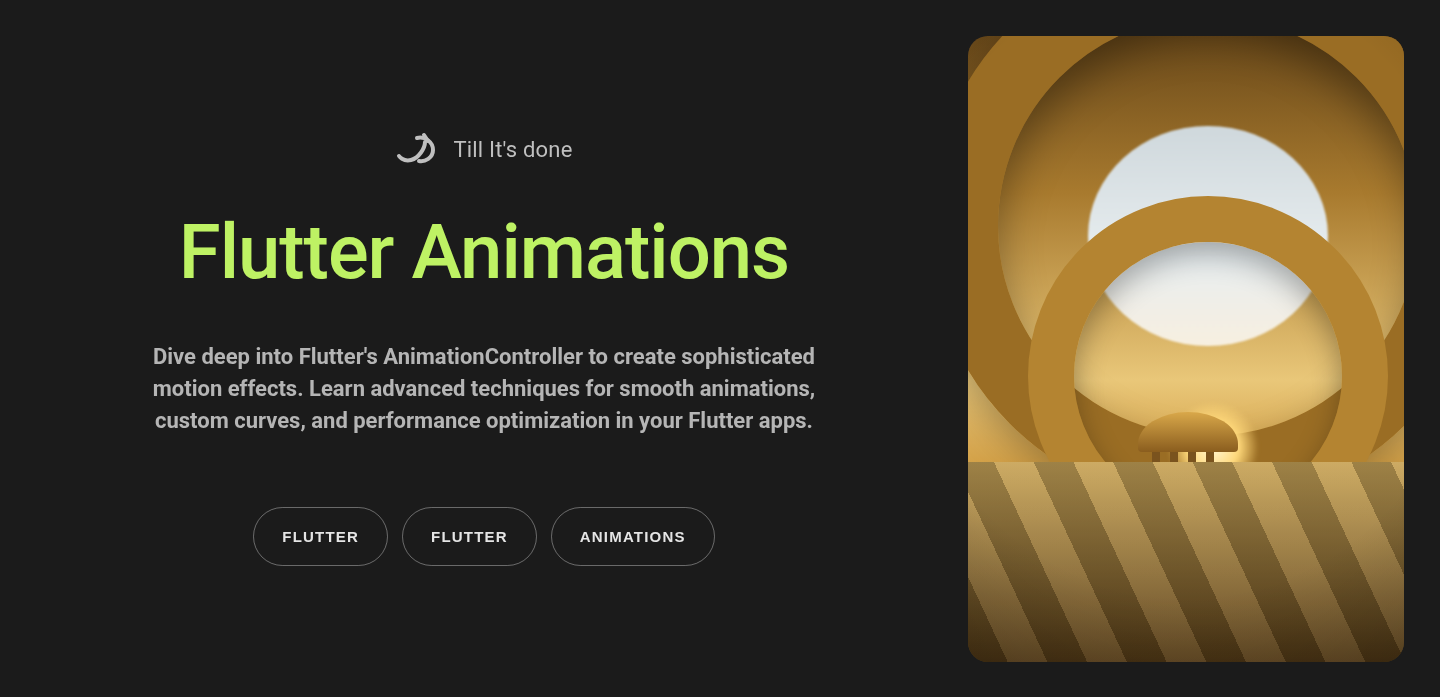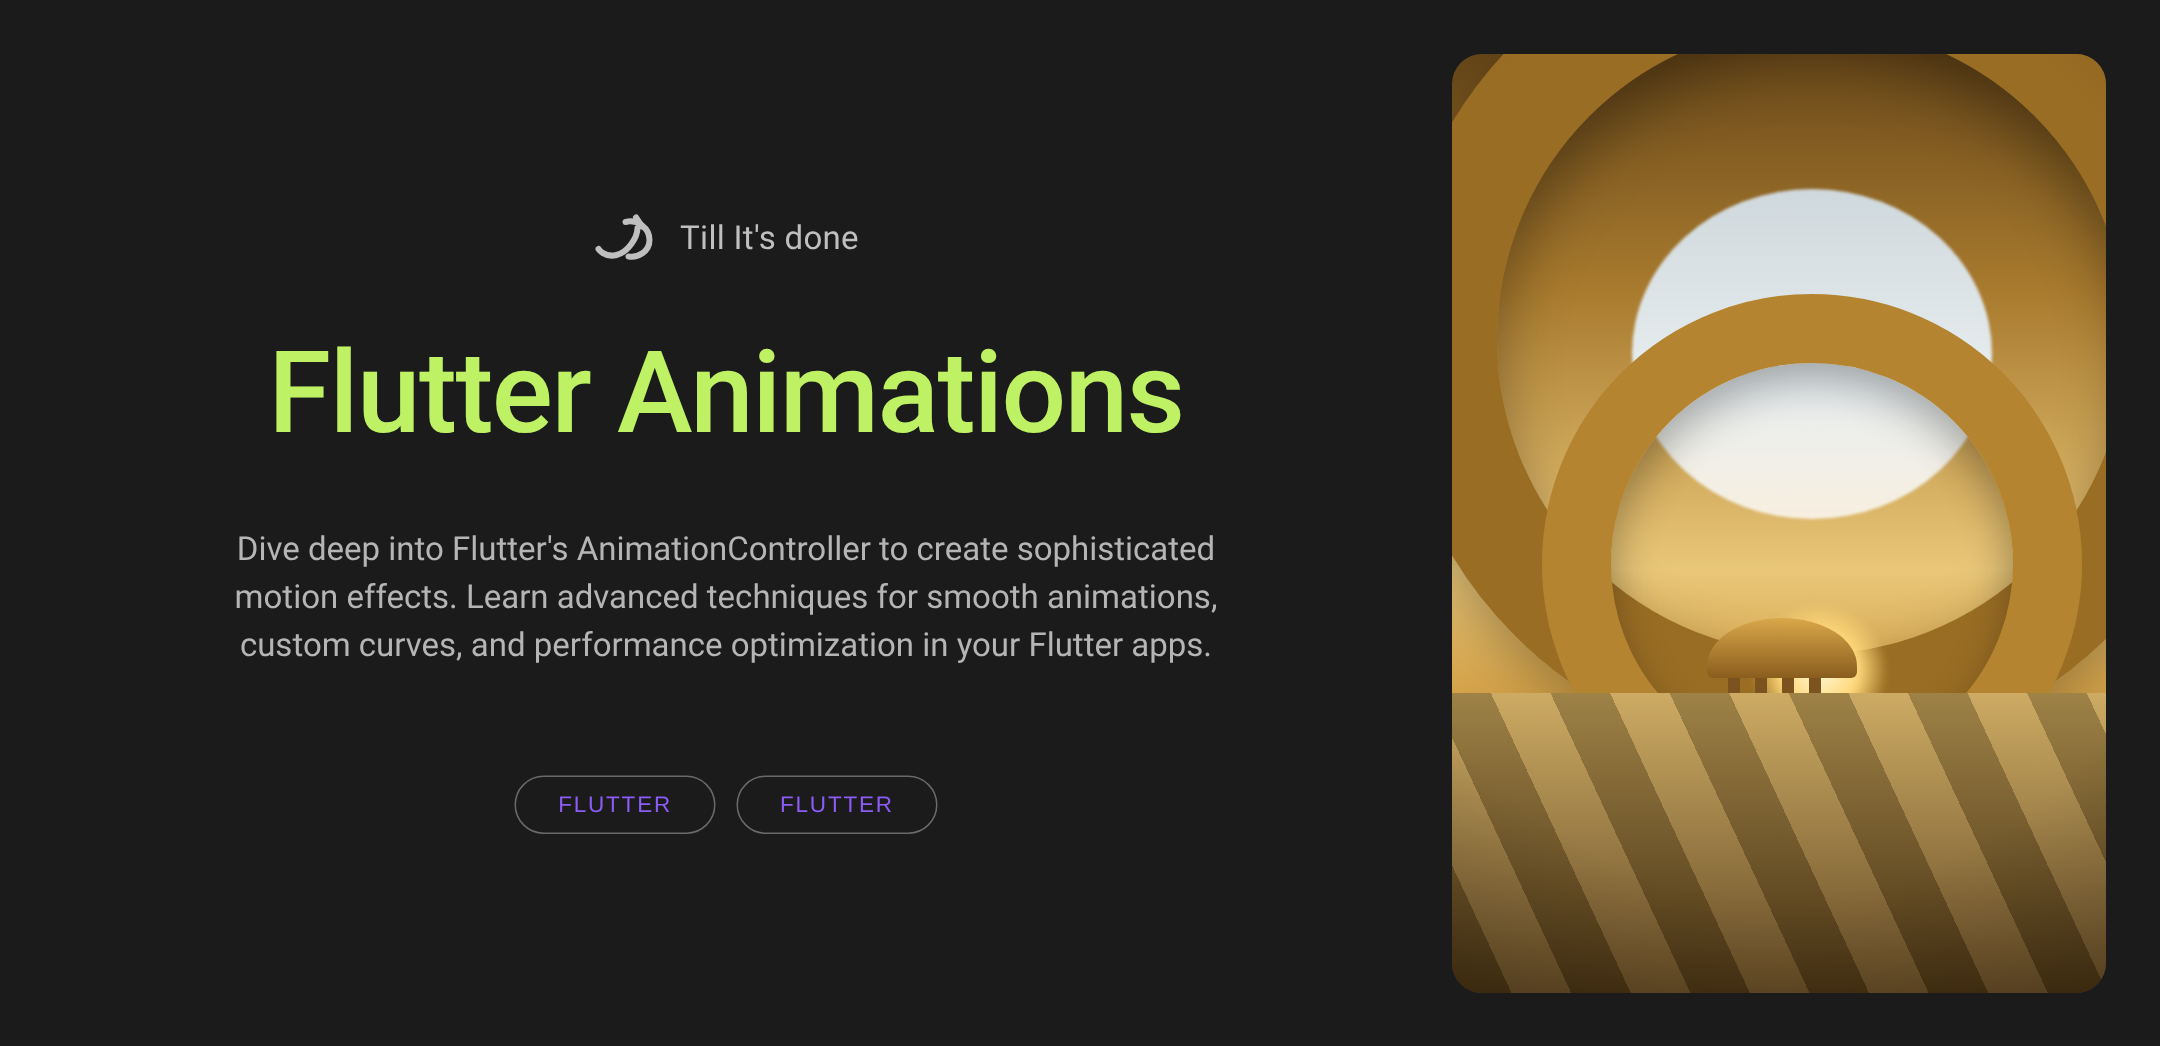--- a/index.html
+++ b/index.html
@@ -46,36 +46,36 @@
     margin-bottom: 44px;
     color: #bef264;
   }
   .desc {
     font-size: 22px;
     line-height: 1.45;
     color: #b5b5b5;
     text-align: center;
     max-width: 680px;
     margin-bottom: 70px;
-    font-weight: 400;
+    font-weight: 700;
   }
   .tags {
     display: flex;
     gap: 14px;
     flex-wrap: wrap;
     justify-content: center;
   }
   .tag {
     border: 1px solid rgba(255,255,255,0.35);
     background: transparent;
-    color: #8b5cf6;
+    color: #e5e5e5;
     font-size: 15px;
-    font-weight: 400;
+    font-weight: 700;
     letter-spacing: 1.2px;
-    padding: 10px 28px;
+    padding: 20px 28px;
     border-radius: 999px;
     cursor: pointer;
   }
   .right {
     width: 472px;
     display: flex;
     align-items: center;
     justify-content: center;
     padding: 36px 36px 36px 0;
   }
@@ -156,20 +156,21 @@
     <span class="brand-text">Till It's done</span>
   </div>
 
   <h1 class="title">Flutter Animations</h1>
 
   <p class="desc">Dive deep into Flutter's AnimationController to create sophisticated motion effects. Learn advanced techniques for smooth animations, custom curves, and performance optimization in your Flutter apps.</p>
 
   <div class="tags">
     <button class="tag">FLUTTER</button>
     <button class="tag">FLUTTER</button>
+    <button class="tag">ANIMATIONS</button>
   </div>
 </div>
 
 <div class="right">
   <div class="art" aria-label="Golden futuristic architecture with large arches at sunset">
     <div class="sky"></div>
     <div class="arch1"></div>
     <div class="arch2"></div>
     <div class="sun"></div>
     <div class="pavilion"></div>

